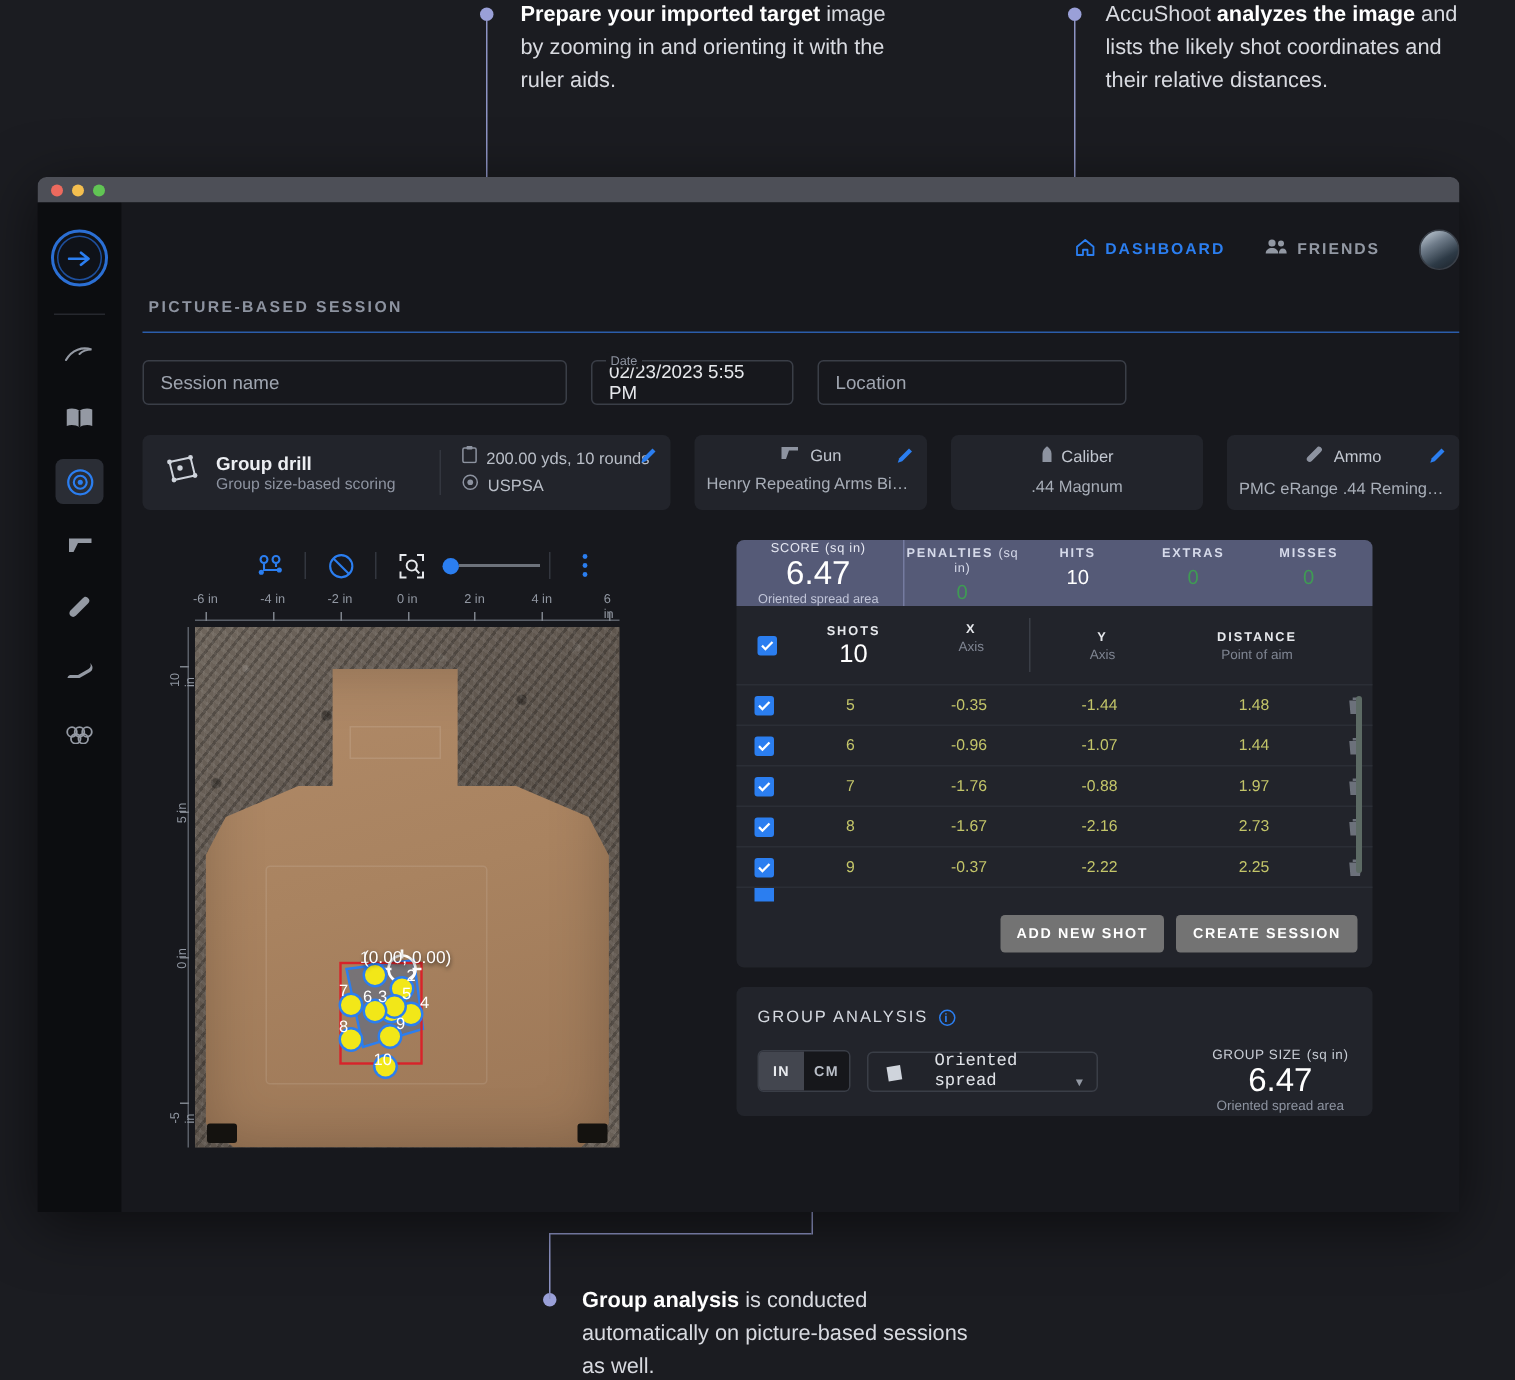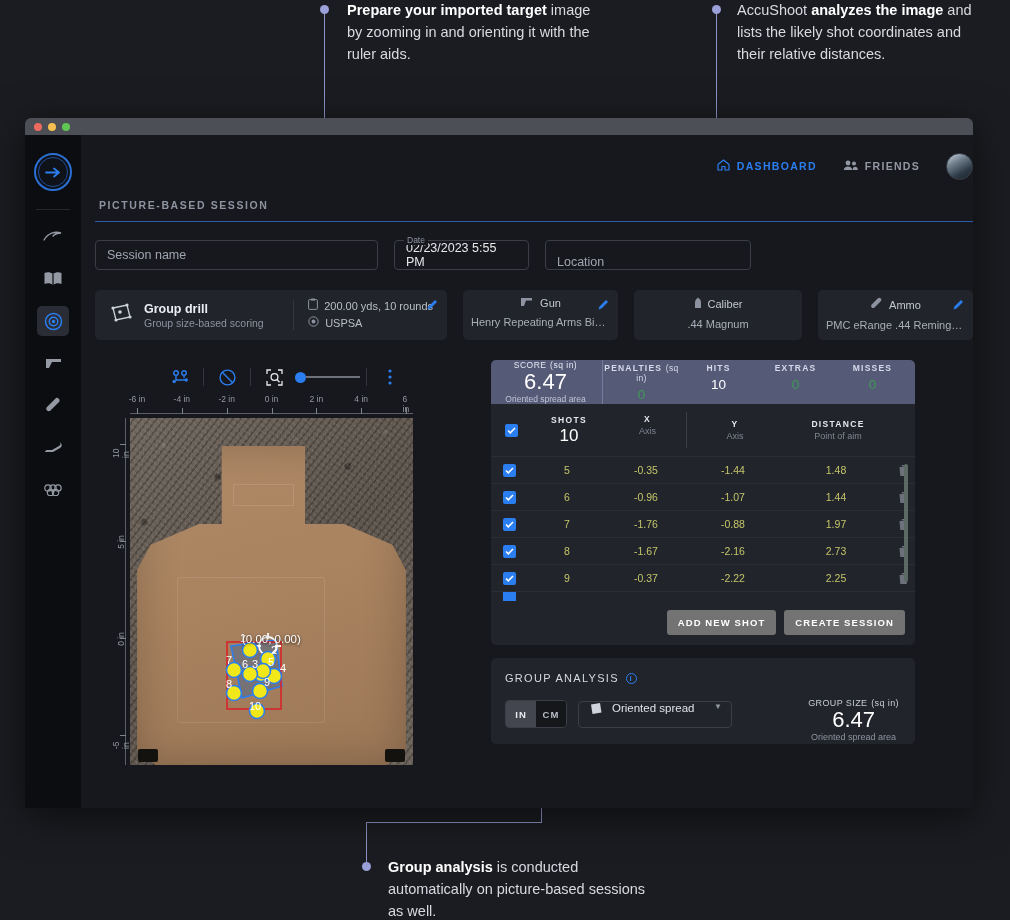--- a/index.html
+++ b/index.html
@@ -99,21 +99,21 @@
 
   
   .inputs { display: flex; gap: 16px; margin-bottom: 20px; }
   .field {
     height: 30px; border: 1px solid #3a3e47; border-radius: 4px;
     background: transparent; display: flex; align-items: center;
     padding: 0 11px; font-size: 12.5px; color: #9fa5b0; position: relative;
   }
   .field.w1 { width: 283px; }
   .field.w2 { width: 135px; color: #e6e8ec; }
-  .field.w3 { width: 206px; align-items: flex-end; }
+  .field.w3 { width: 206px; }
   .field-legend {
     position: absolute; top: -6px; left: 9px; font-size: 8.5px;
     background: #17181d; padding: 0 3px; color: #8d93a0;
   }
 
   
   .meta-row { display: flex; gap: 16px; margin-bottom: 20px; }
   .card { background: #22242b; border-radius: 5px; position: relative; }
   .card-drill { width: 352px; height: 50px; display: flex; align-items: center; padding: 0 14px; }
   .drill-icon { color: #ced3db; margin-right: 11px; }
@@ -260,21 +260,21 @@
   .ga-title { font-size: 11px; letter-spacing: 1.3px; color: #d5d9e0; display: flex; align-items: center; gap: 7px; }
   .info-i { width: 11px; height: 11px; border-radius: 50%; border: 1px solid #2b7ef0; color: #2b7ef0;
      font-size: 8px; display: flex; align-items: center; justify-content: center; font-weight: bold; }
   .ga-controls { display: flex; align-items: center; gap: 11px; margin-top: 16px; }
   .unit-toggle { display: flex; border-radius: 4px; overflow: hidden; border: 1px solid #3a3e47; }
   .unit { width: 30px; height: 26px; display: flex; align-items: center; justify-content: center;
     font-size: 9.5px; font-weight: bold; letter-spacing: 1px; color: #b9bec7; background: #16171b; }
   .unit.on { background: #43464f; color: #e9ebef; }
   .ga-select {
     width: 154px; height: 27px; border: 1px solid #3a3e47; border-radius: 4px;
-    display: flex; align-items: flex-start; gap: 9px; padding: 0 9px; font-size: 11.5px; color: #dfe2e7;
+    display: flex; align-items: flex-end; gap: 20px; padding: 0 9px; font-size: 11.5px; color: #dfe2e7; font-family: Liberation Mono, monospace;
   }
   .ga-caret { margin-left: auto; color: #9298a3; font-size: 8px; }
   .ga-right { position: absolute; right: 16px; top: 40px; text-align: center; }
   .ga-r-lbl { font-size: 9px; letter-spacing: 1.2px; font-weight: bold; color: #e3e6eb; }
   .ga-r-lbl span { font-weight: normal; letter-spacing: .4px; color: #c7ccd4; }
   .ga-r-val { font-size: 22px; color: #fff; line-height: 1.1; }
   .ga-r-sub { font-size: 9px; color: #8d93a0; }
 </style>
 </head>
 <body>

